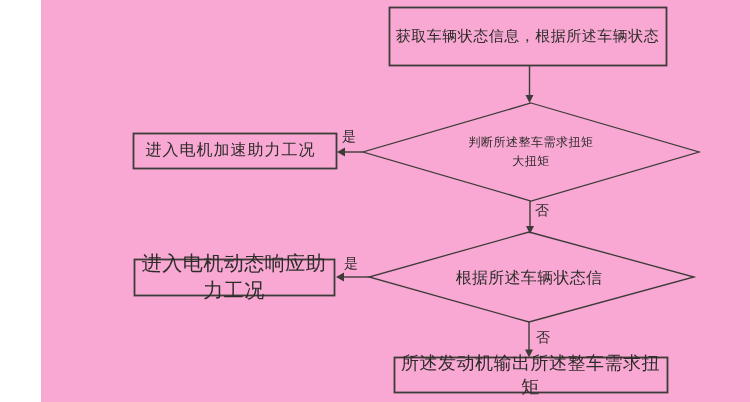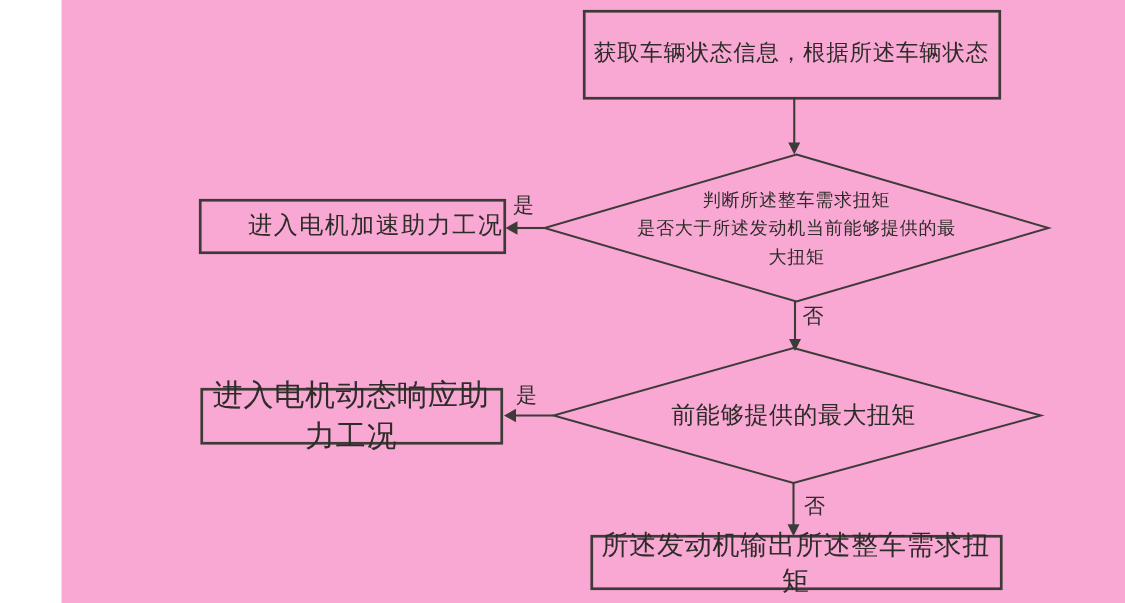--- a/index.html
+++ b/index.html
@@ -33,21 +33,21 @@
   }
   .start-text {
     left: 348px; top: 7px; width: 277px; height: 58px;
     font-size: 15px; line-height: 19px; letter-spacing: 0.5px;
   }
   .d1-text {
     left: 315px; top: 103px; width: 350px; height: 98px;
     font-size: 12px; line-height: 19px; letter-spacing: 0.5px;
   }
   .box1-text {
-    left: 108px; top: 133px; width: 203px; height: 35px;
+    left: 88px; top: 133px; width: 203px; height: 35px;
     font-size: 16px; letter-spacing: 1px;
   }
   .d2-text {
     left: 318px; top: 232px; width: 340px; height: 90px;
     font-size: 16px; line-height: 21px; letter-spacing: 0.3px;
   }
   .box2-text {
     left: 93px; top: 259px; width: 200px; height: 36px;
     font-size: 20px; letter-spacing: 0.5px;
   }
@@ -99,30 +99,29 @@
       <rect x="353.5" y="357.5" width="273" height="35" stroke-width="1.8"></rect>
     </g>
   </svg>
 
   <div class="node-text start-text">
     <div>获取车辆状态信息，根据所述车辆状态</div>
   </div>
 
   <div class="node-text d1-text">
     <div>判断所述整车需求扭矩</div>
-    <div>是否大于所述发动机当前能够提供的最</div>
     <div>大扭矩</div>
   </div>
 
   <div class="node-text box1-text">
     <span>进入电机加速助力工况</span>
   </div>
 
   <div class="node-text d2-text">
-    <div>前能够提供的最大扭矩</div>
+    <div>根据所述车辆状态信</div>
   </div>
 
   <div class="node-text box2-text">
     <span>进入电机动态响应助力工况</span>
   </div>
 
   <div class="node-text end-text">
     <span>所述发动机输出所述整车需求扭矩</span>
   </div>
 

